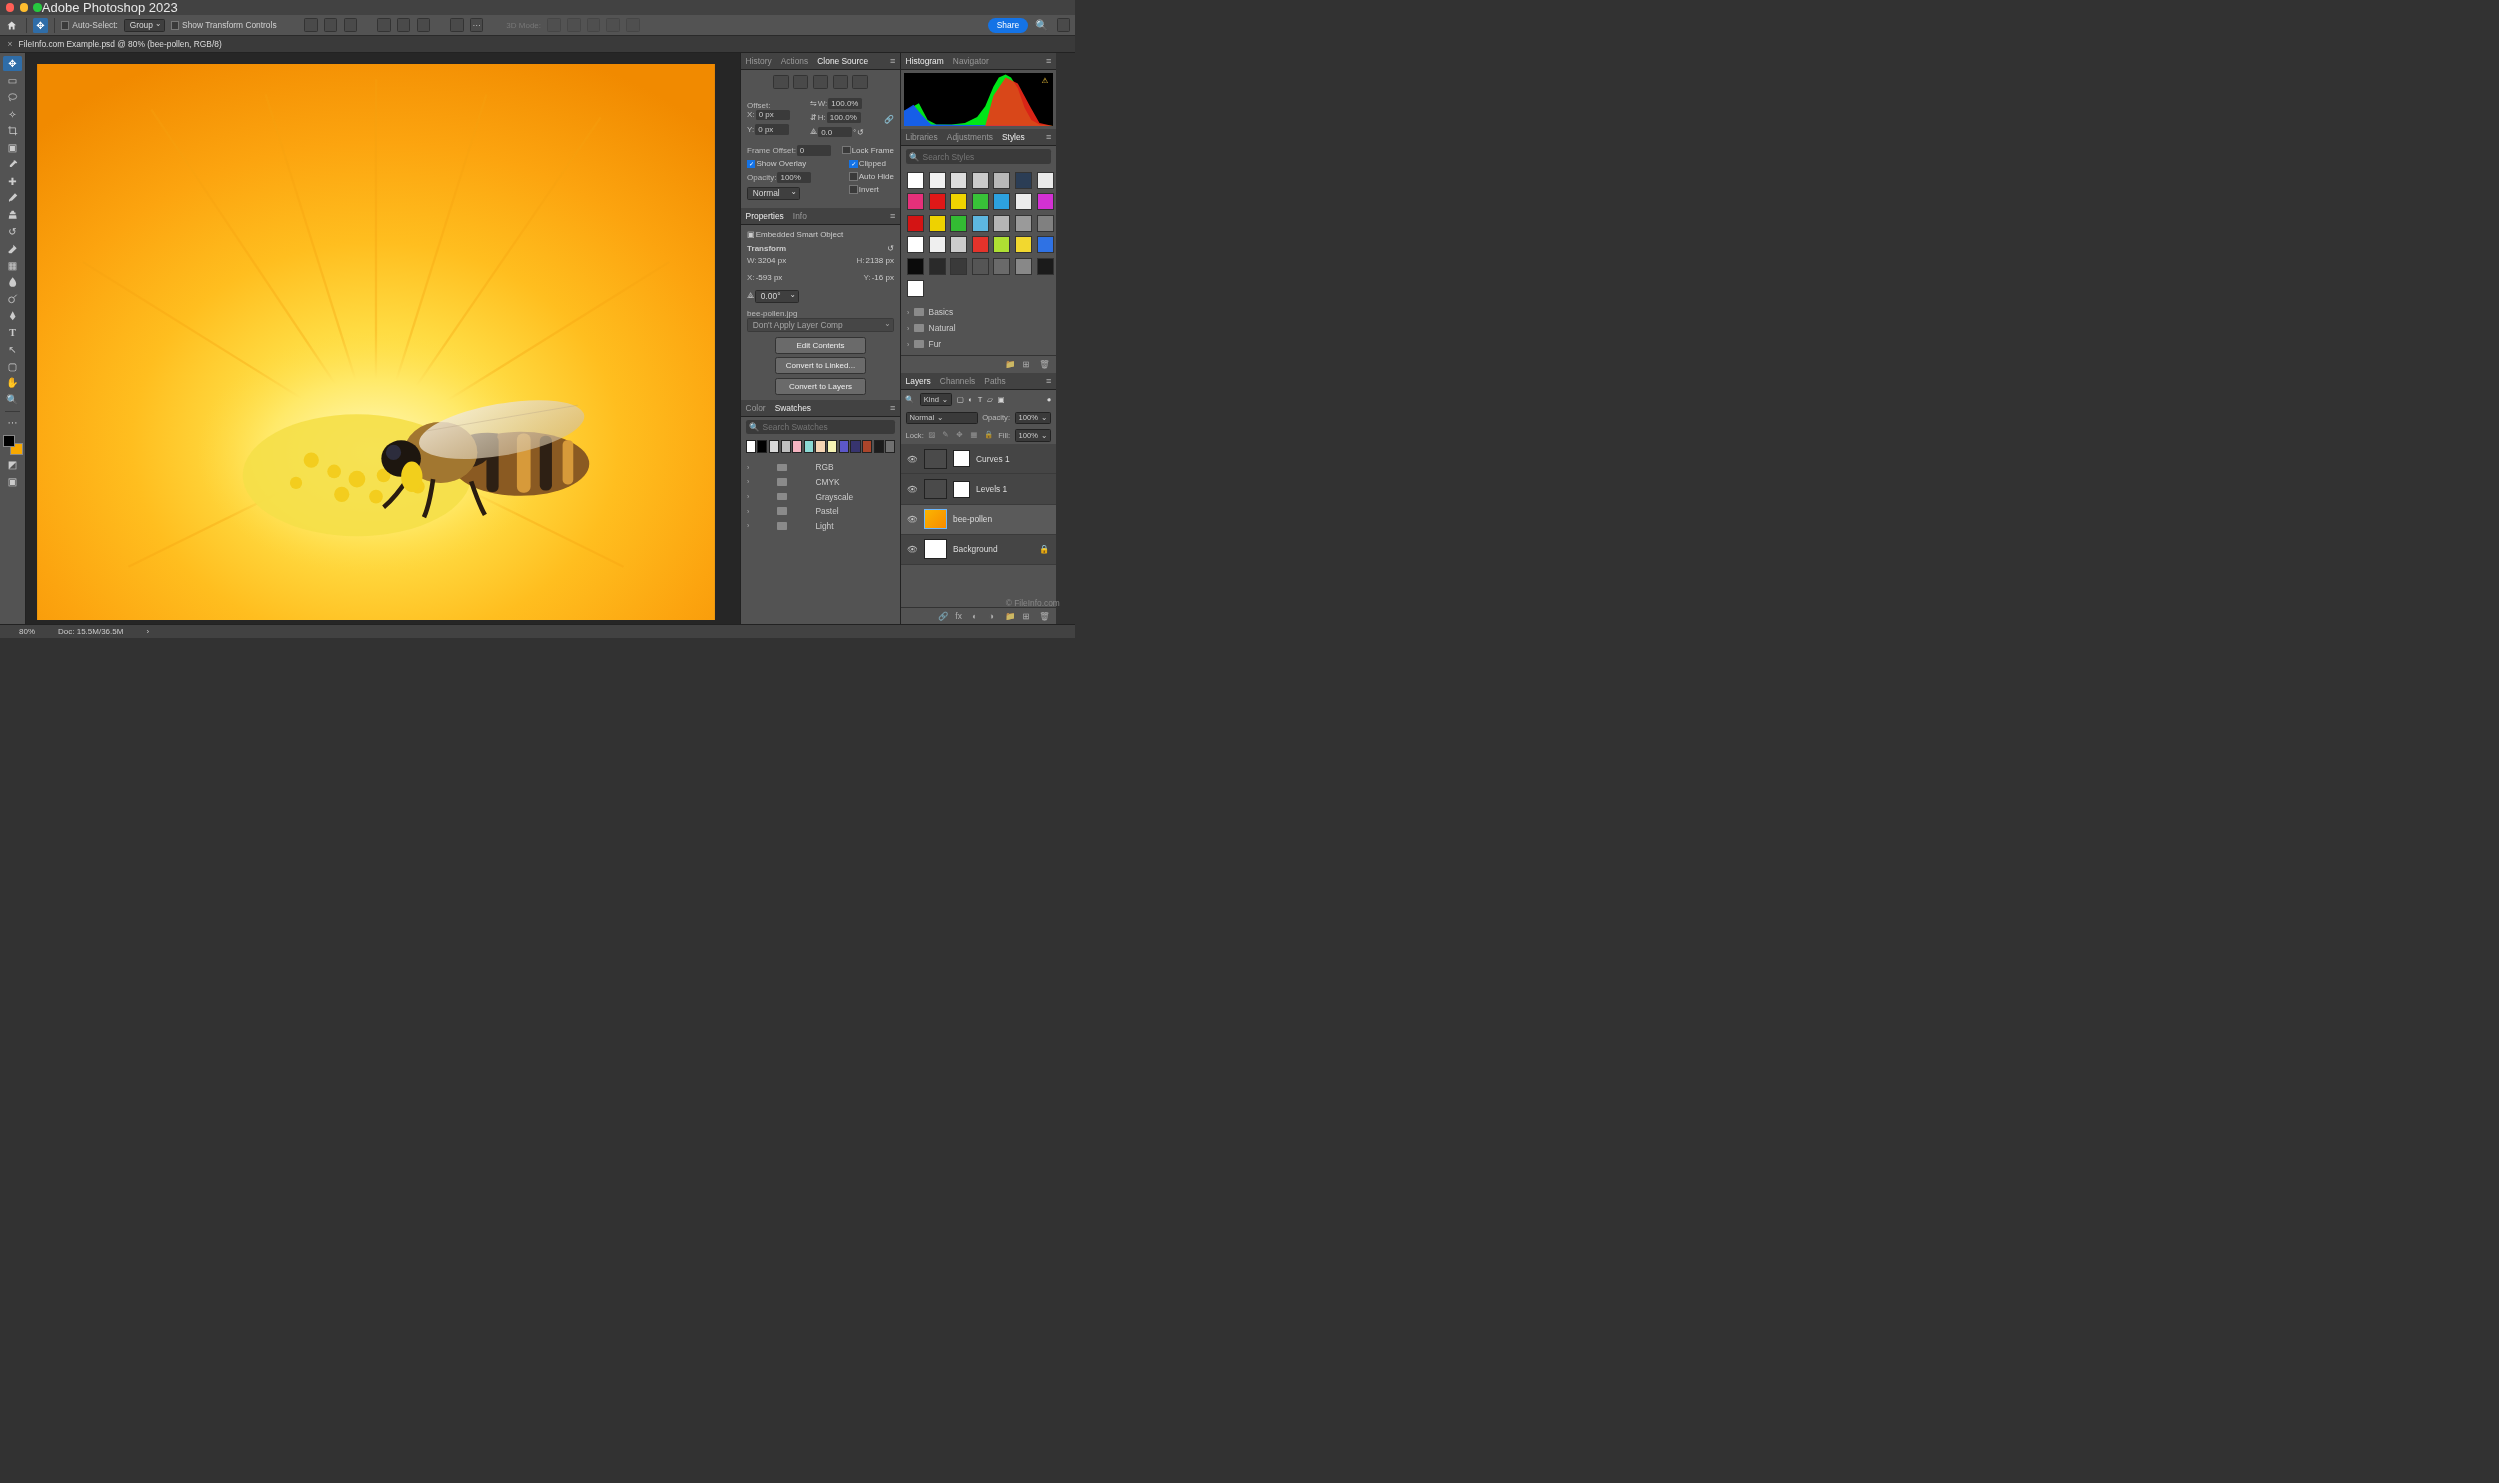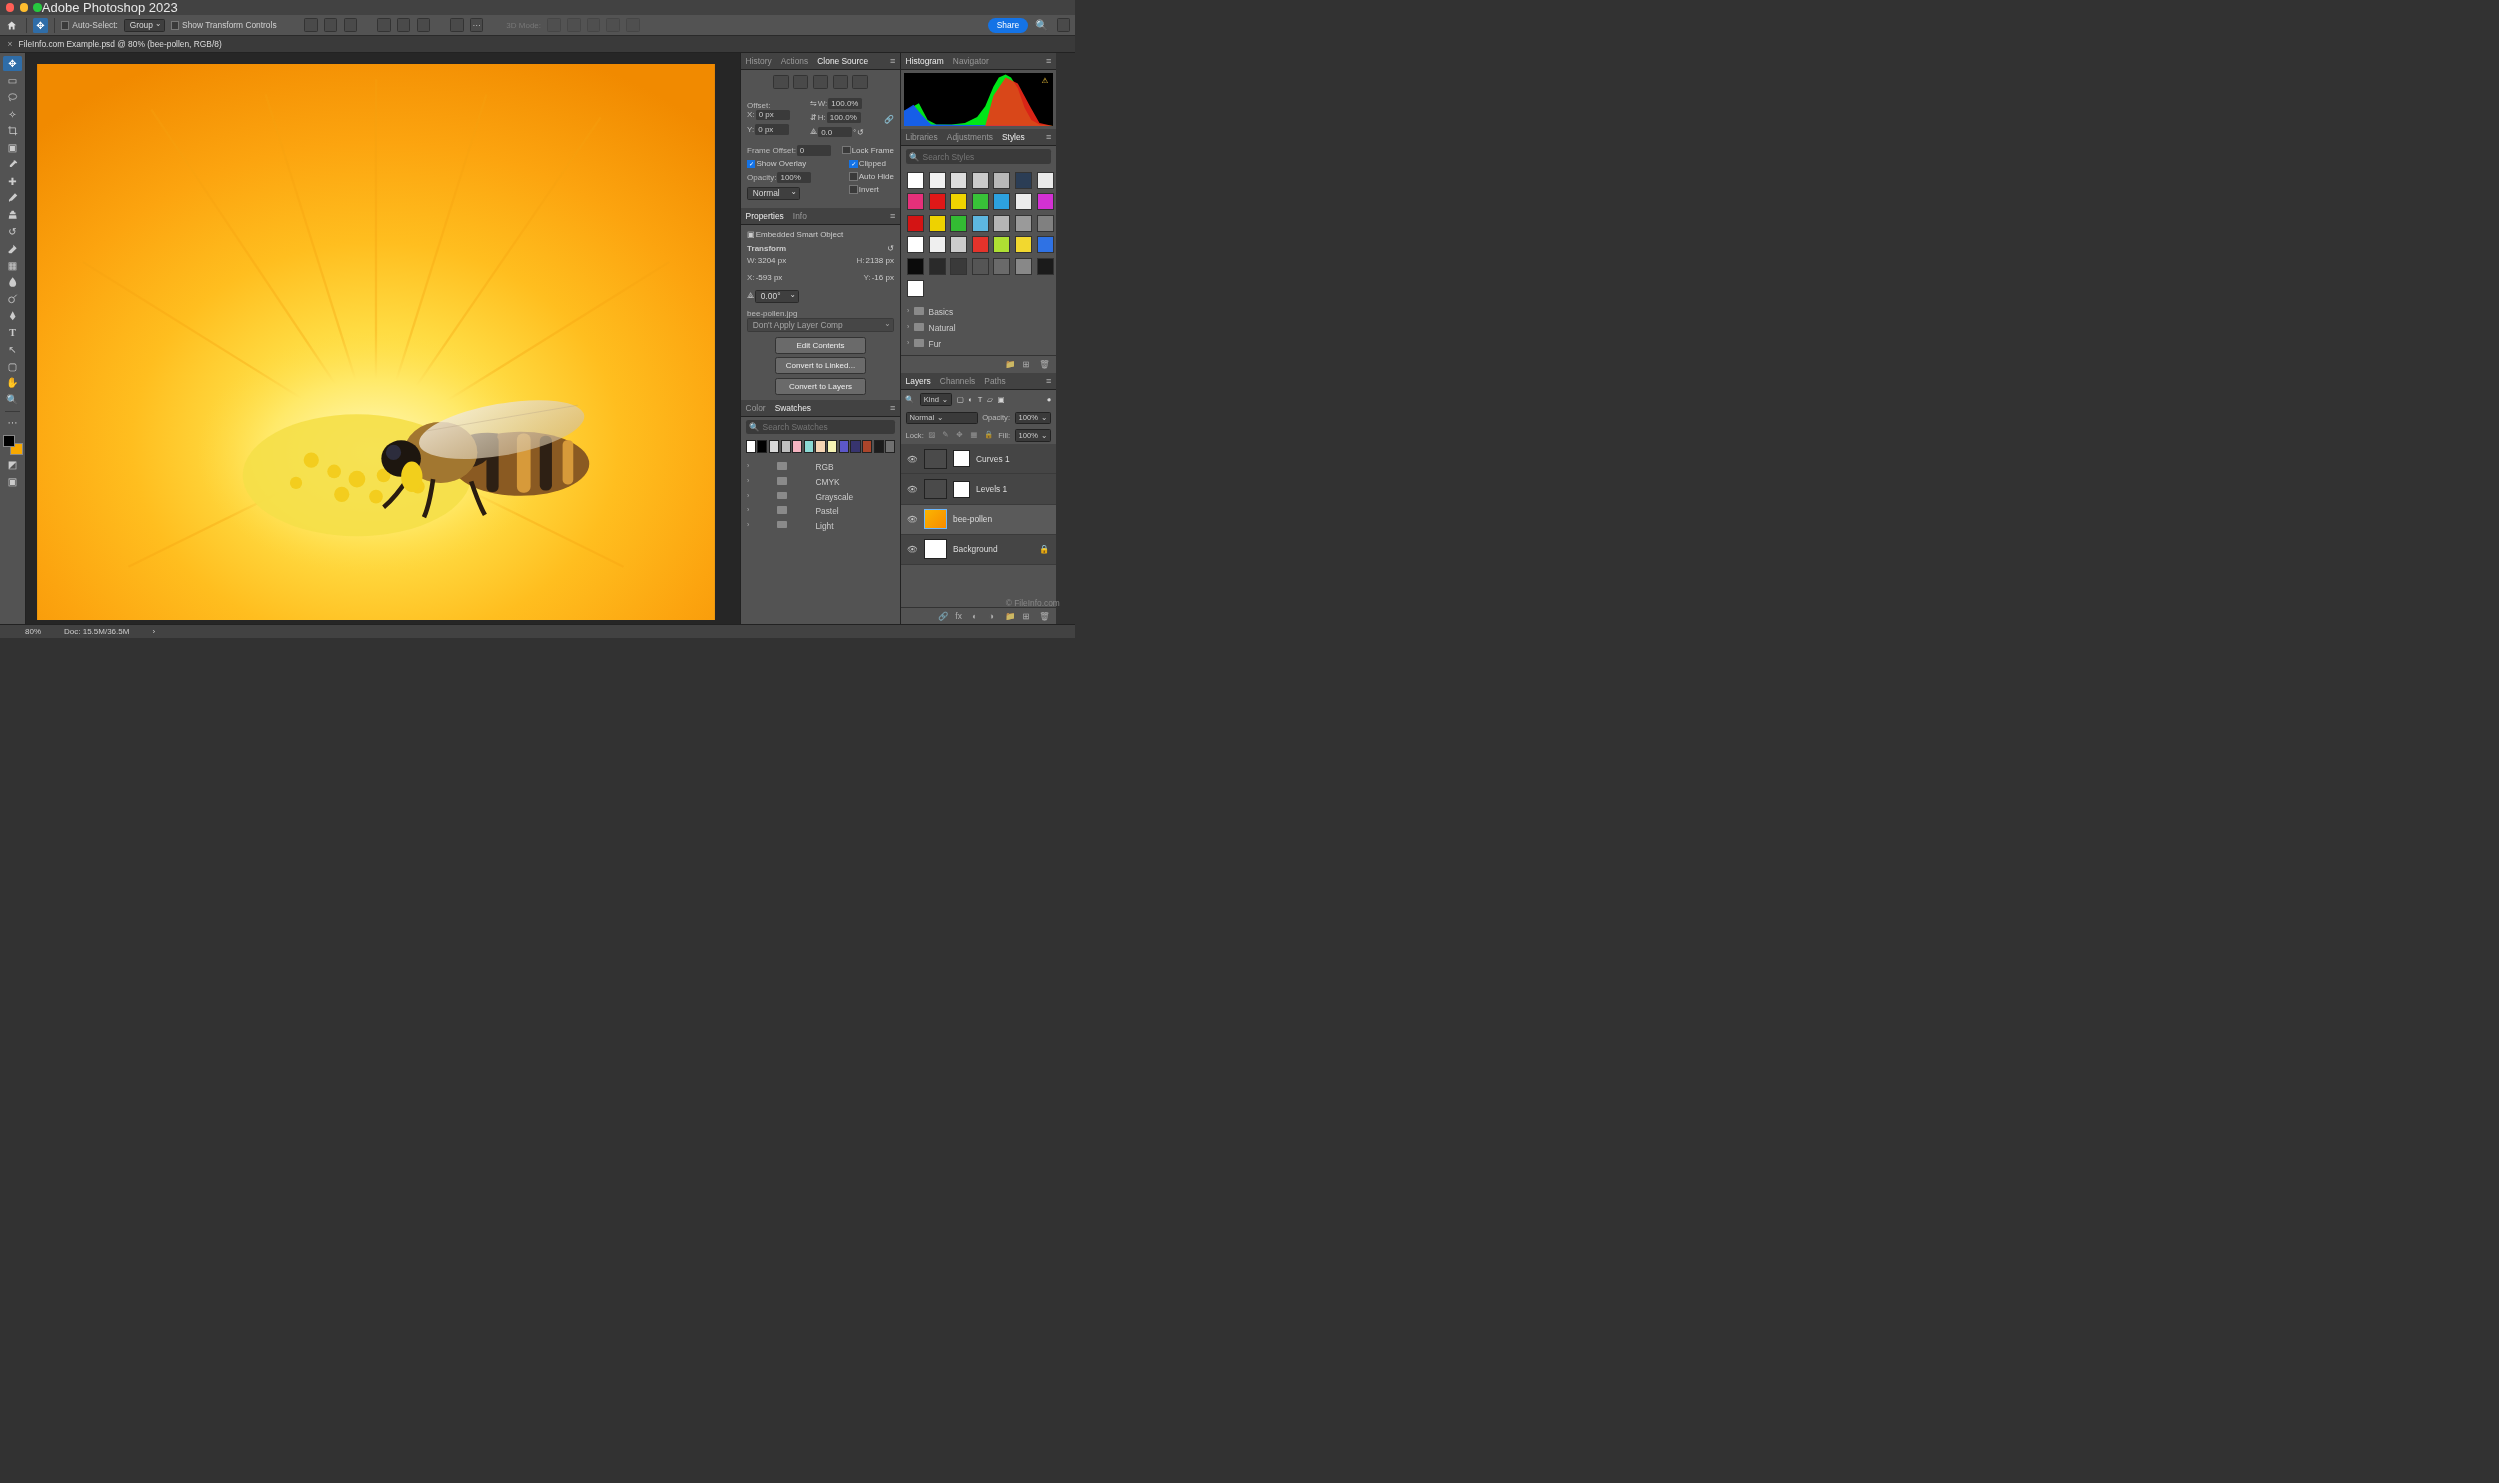--- a/index.html
+++ b/index.html
@@ -69,21 +69,21 @@
   .btn-stack{display:flex;flex-direction:column;gap:3.8px;align-items:center;margin-top:4.6px;}
 
   
   .histogram{height:53px;background:#000;position:relative;margin:3px;}
   .hist-svg{width:100%;height:100%;}
 
   
   .styles-grid{display:grid;grid-template-columns:repeat(7,17px);gap:4.6px;padding:4.6px 6.1px;}
   .stylesw{width:17px;height:17px;border:0.8px solid #333;}
   .style-folders{padding:3px 6.1px;}
-  .sf-row{display:flex;gap:4.6px;font-size:8.4px;color:#ccc;padding:3px 0;}
+  .sf-row{display:flex;align-items:center;gap:4.6px;font-size:8.4px;color:#ccc;padding:3px 0;}
   .sf-row .chev{color:#aaa;font-size:6.9px;}
   .folder-icon{width:10px;height:7.6px;background:#8a8a8a;border-radius:0.8px;}
 
   
   .swatch-row{display:flex;gap:1.5px;padding:3px 4.6px;}
   .sw{width:12.2px;height:12.2px;border:0.8px solid #222;}
   .sw-folders .sf-row{padding:2.3px 0;gap:28px;}
 
   
   .layers-list{background:#454545;}
@@ -97,21 +97,21 @@
   .lname{font-size:8.4px;color:#ddd;}
   .lock-icon{margin-left:auto;color:#aaa;font-size:8.4px;}
   .layer-controls{display:flex;align-items:center;gap:4.6px;padding:3px 4.6px;font-size:7.6px;}
   .mini-dd{background:#3a3a3a;border:0.8px solid #222;border-radius:1.5px;padding:0.8px 3px;font-size:7.6px;color:#ccc;display:flex;align-items:center;gap:3px;}
   .lock-row{display:flex;align-items:center;gap:4.6px;padding:2.3px 4.6px;font-size:7.6px;color:#bbb;}
   .lock-row .licon2{width:10.7px;height:10.7px;opacity:.6;}
   .footer-icons{display:flex;gap:6.1px;justify-content:flex-end;padding:3px 6.1px;border-top:0.8px solid #333;}
   .ficon{width:10.7px;height:10.7px;opacity:.7;}
 
   
-  .statusbar{height:13.7px;background:#424242;display:flex;align-items:center;padding:0 25px;gap:23px;font-size:8px;color:#ccc;border-top:0.8px solid #222;position:absolute;bottom:0;left:0;right:0;}
+  .statusbar{height:13.7px;background:#424242;display:flex;align-items:center;padding:0 19px;gap:23px;font-size:8px;color:#ccc;border-top:0.8px solid #222;position:absolute;bottom:0;left:0;right:0;}
 
   .search-input{width:100%;background:#3a3a3a;border:none;border-radius:2.3px;padding:2.3px 4.6px 2.3px 17px;color:#ccc;font-size:8.4px;}
   .search-wrap{position:relative;margin:3px 4.6px;}
   .search-wrap .mag{position:absolute;left:3.8px;top:2.3px;font-size:8.4px;color:#888;}
 
   .watermark{position:absolute;bottom:30.5px;right:15.2px;color:#888;font-size:8.4px;}
   .chk{width:8.4px;height:8.4px;border:0.8px solid #777;background:#3a3a3a;display:inline-block;}
   .chk.on{background:#1473e6;border-color:#1473e6;position:relative;}
   .chk.on::after{content:"✓";position:absolute;font-size:6.1px;color:#fff;left:0.8px;top:-0.8px;}
   .small-iconrow{display:flex;gap:4.6px;padding:4.6px 6.1px;justify-content:center;}

